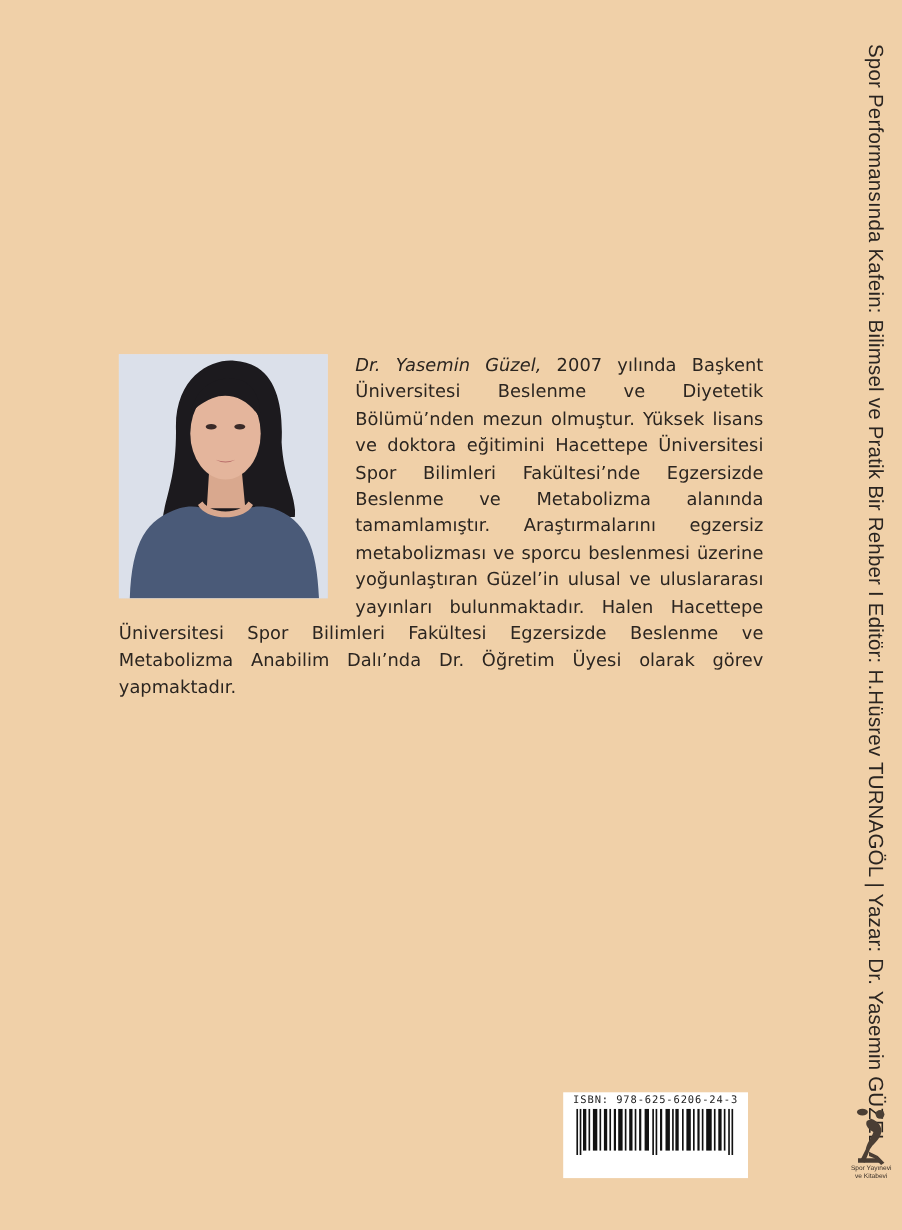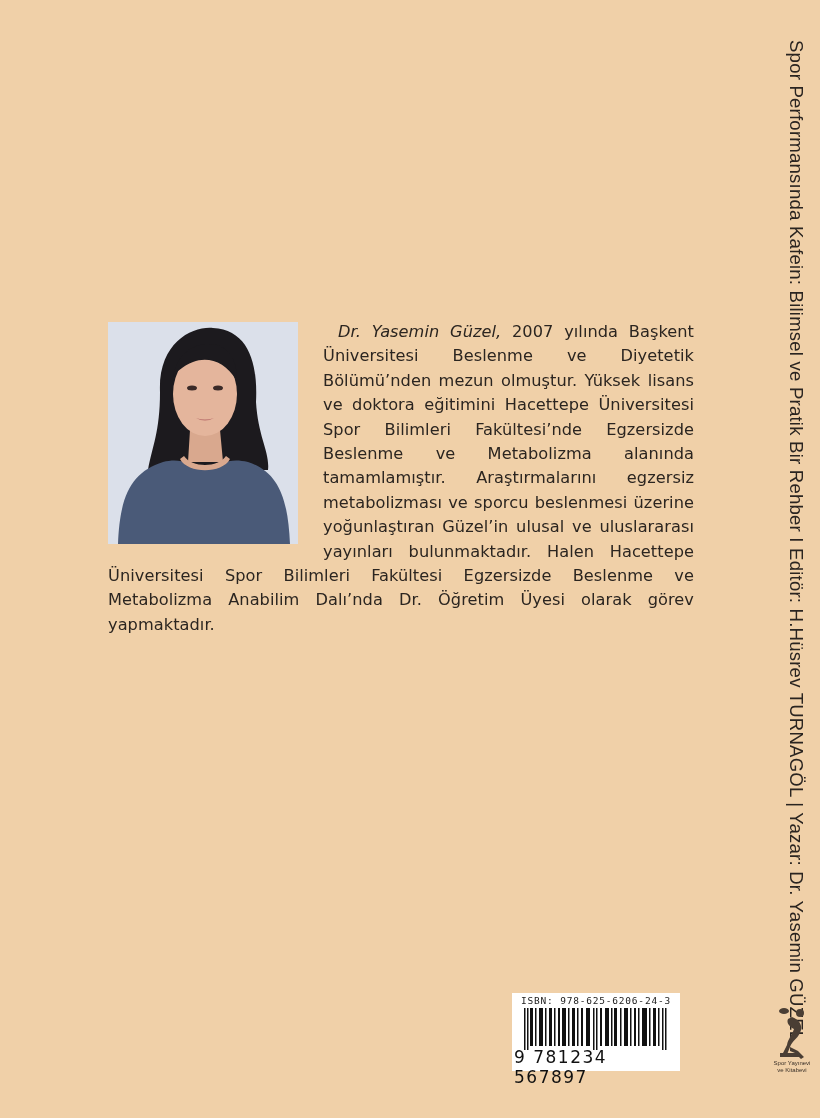--- a/index.html
+++ b/index.html
@@ -18,21 +18,21 @@
     }
     .photo svg { display: block; }
     .bio {
       position: absolute; left: 108px; top: 320px; width: 586px;
       font-size: 16.2px; line-height: 24.4px;
       text-align: justify; letter-spacing: 0.05px;
     }
     .bio .float-space {
       float: left; width: 215px; height: 240px;
     }
-    .bio .name { font-style: italic; margin-left: 15px; }
+    .bio .name { font-style: italic; }
     .spine {
       position: absolute; left: 781px; top: 40px;
       width: 935px; height: 30px;
       transform-origin: 0 0;
       transform: translate(30px, 0) rotate(90deg);
       font-family: "Liberation Sans", sans-serif;
       font-size: 18.6px; line-height: 30px; white-space: nowrap;
       color: #2a2420;
       letter-spacing: 0.2px;
     }
@@ -133,21 +133,20 @@
         <rect x="112" y="0" width="2" height="38"></rect>
         <rect x="116" y="0" width="1.5" height="38"></rect>
         <rect x="120" y="0" width="5" height="38"></rect>
         <rect x="127" y="0" width="1.5" height="38"></rect>
         <rect x="131" y="0" width="3" height="38"></rect>
         <rect x="136" y="0" width="1.5" height="38"></rect>
         <rect x="140" y="0" width="1.5" height="42"></rect>
         <rect x="143" y="0" width="1.5" height="42"></rect>
       </g>
     </svg>
-    <div class="ean-digits">9 781234 567897</div>
   </div>
 
   <svg class="publisher-logo" viewBox="0 0 50 75">
     <g fill="#4a3e34">
       <circle cx="30" cy="8" r="4"></circle>
       <path d="M22 12 C28 14 34 20 30 28 C27 34 22 36 20 42 L16 52 L12 50 L17 40 C18 34 22 30 24 24 C20 22 16 18 18 14 Z"></path>
       <path d="M20 42 L28 46 L34 52 L31 54 L25 48 L20 46 Z"></path>
       <path d="M10 48 L30 48 L30 52 L10 52 Z"></path>
       <ellipse cx="14" cy="6" rx="5" ry="3"></ellipse>
     </g>

